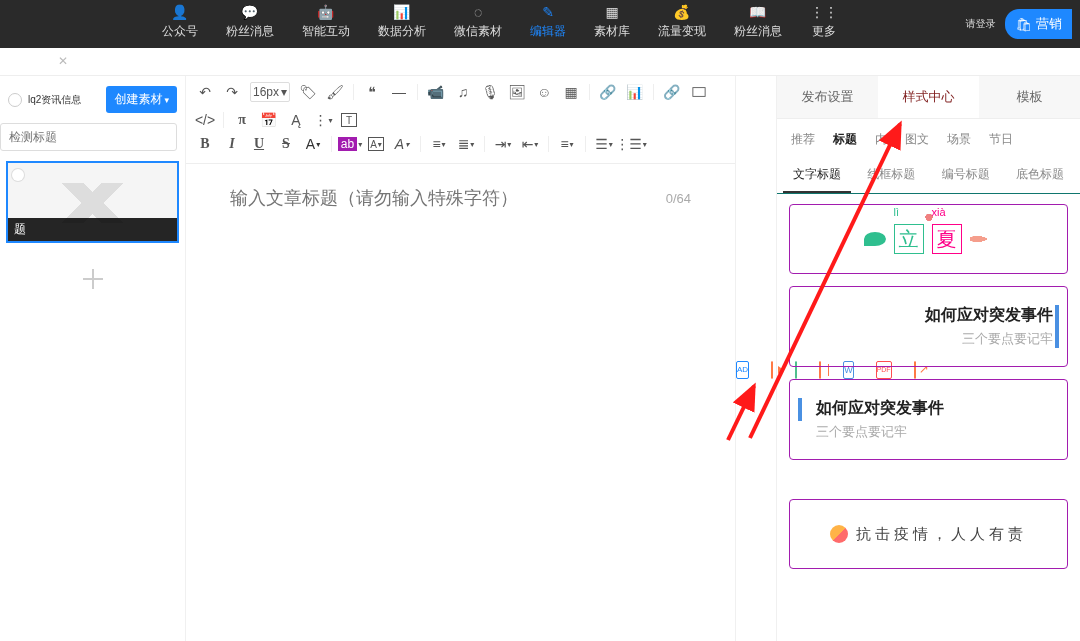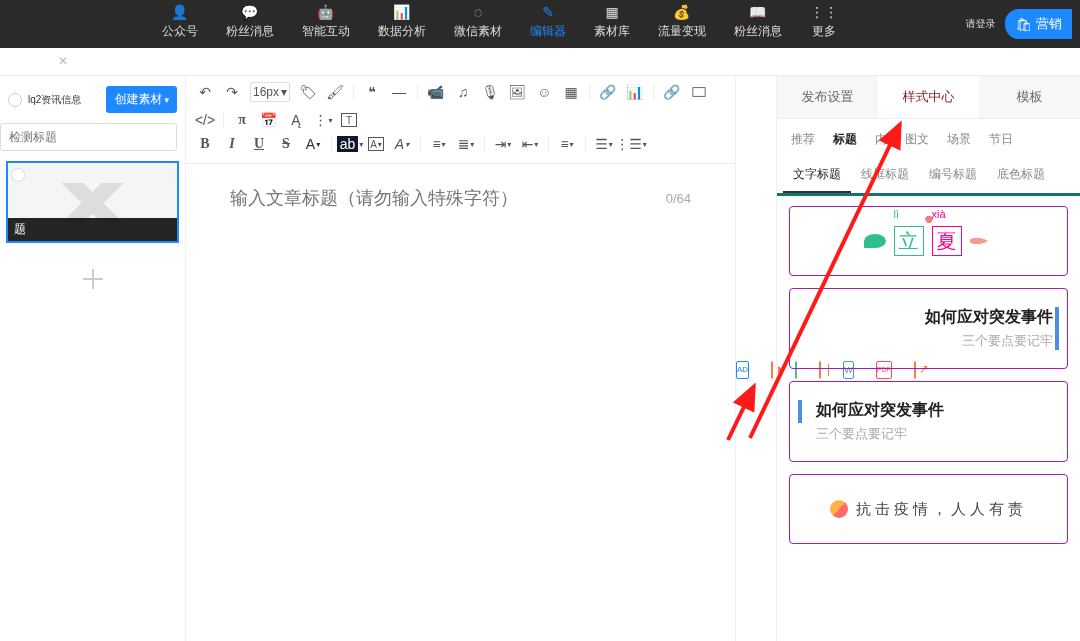--- a/index.html
+++ b/index.html
@@ -73,21 +73,21 @@
 
 
 .right { width: 304px; border-left: 1px solid #f0f0f0; display: flex; flex-direction: column; }
 .rtabs { display: flex; border-bottom: 1px solid #eee; }
 .rtab { flex: 1; text-align: center; padding: 12px 0; font-size: 13px; color: #666; cursor: pointer; }
 .rtab.active { color: #7f1d1d; background: #fff; }
 .rtab:not(.active) { background: #f7f7f7; }
 .cats { display: flex; padding: 10px 8px 8px; gap: 6px; }
 .cat { font-size: 12px; color: #888; padding: 2px 6px; cursor: pointer; }
 .cat.active { color: #222; font-weight: 600; }
-.subs { display: flex; border-bottom: 3px solid #0f766e; padding: 0 6px; }
+.subs { display: flex; border-bottom: 1px solid #0f766e; padding: 0 6px; justify-content: space-between; }
 .sub { font-size: 12px; color: #888; padding: 8px 10px; cursor: pointer; border-bottom: 2px solid transparent; }
 .sub.active { color: #222; border-bottom-color: #333; }
 .cards { flex: 1; overflow: auto; padding: 10px 12px; display: flex; flex-direction: column; gap: 12px; }
 .card { border: 1px solid #a21caf; border-radius: 4px; padding: 18px 14px; min-height: 70px; display: flex; align-items: center; justify-content: center; position: relative; cursor: pointer; }
 
 
 .lixia { gap: 8px; }
 .lixia .leaf { width: 22px; height: 14px; border-radius: 50% 50% 50% 0; background: #2fbf8f; position: relative; }
 .lixia .box { border: 1px solid #2fbf8f; color: #2fbf8f; font-size: 20px; width: 30px; height: 30px; display: flex; align-items: center; justify-content: center; font-family: serif; }
 .lixia .box.pink { border-color: #f08; color: #f08; position: relative; }
@@ -102,21 +102,21 @@
 .c2 .bar { position: absolute; right: 8px; top: 18px; bottom: 18px; width: 4px; background: #4a90e2; }
 
 
 .c3 { flex-direction: column; align-items: flex-start; }
 .c3 .t { font-size: 16px; font-weight: 600; color: #222; }
 .c3 .s { font-size: 13px; color: #aaa; margin-top: 4px; }
 .c3 .bar { position: absolute; left: 8px; top: 18px; bottom: 38px; width: 4px; background: #4a90e2; }
 .c3 .t, .c3 .s { margin-left: 12px; }
 
 
-.c4 { gap: 8px; color: #444; font-size: 15px; letter-spacing: 4px; }
+.c4 { gap: 8px; color: #444; font-size: 15px; letter-spacing: 4px; margin-top: 27px; }
 .c4 .pill { width: 18px; height: 18px; border-radius: 50%; background: linear-gradient(135deg, #ffb347 50%, #ff6b6b 50%); }
 
 
 .arrow1 { position: absolute; pointer-events: none; }
 .arrow1 svg { overflow: visible; }
 
 </style>
 </head>
 <body>
 
@@ -203,21 +203,21 @@
           <span class="tb boxed">T</span>
         </div>
         <div class="tb-row">
           <span class="tb text">B</span>
           <span class="tb text" style="font-style:italic">I</span>
           <span class="tb text" style="text-decoration:underline">U</span>
           <span class="tb text" style="text-decoration:line-through">S</span>
           <span class="tb chev" style="color:#333">A</span>
           <span class="tb sep"></span>
           <span class="tb chev">
-              <span style="background:#0f172a;color:#fff;padding:0 3px;font-size:14px">ab</span>
+              <span style="background:#a21caf;color:#fff;padding:0 3px;font-size:12px">ab</span>
             </span>
           <span class="tb chev boxed">A</span>
           <span class="tb chev" style="font-style:italic">A</span>
           <span class="tb sep"></span>
           <span class="tb chev">≡</span>
           <span class="tb chev">≣</span>
           <span class="tb sep"></span>
           <span class="tb chev">⇥</span>
           <span class="tb chev">⇤</span>
           <span class="tb sep"></span>

